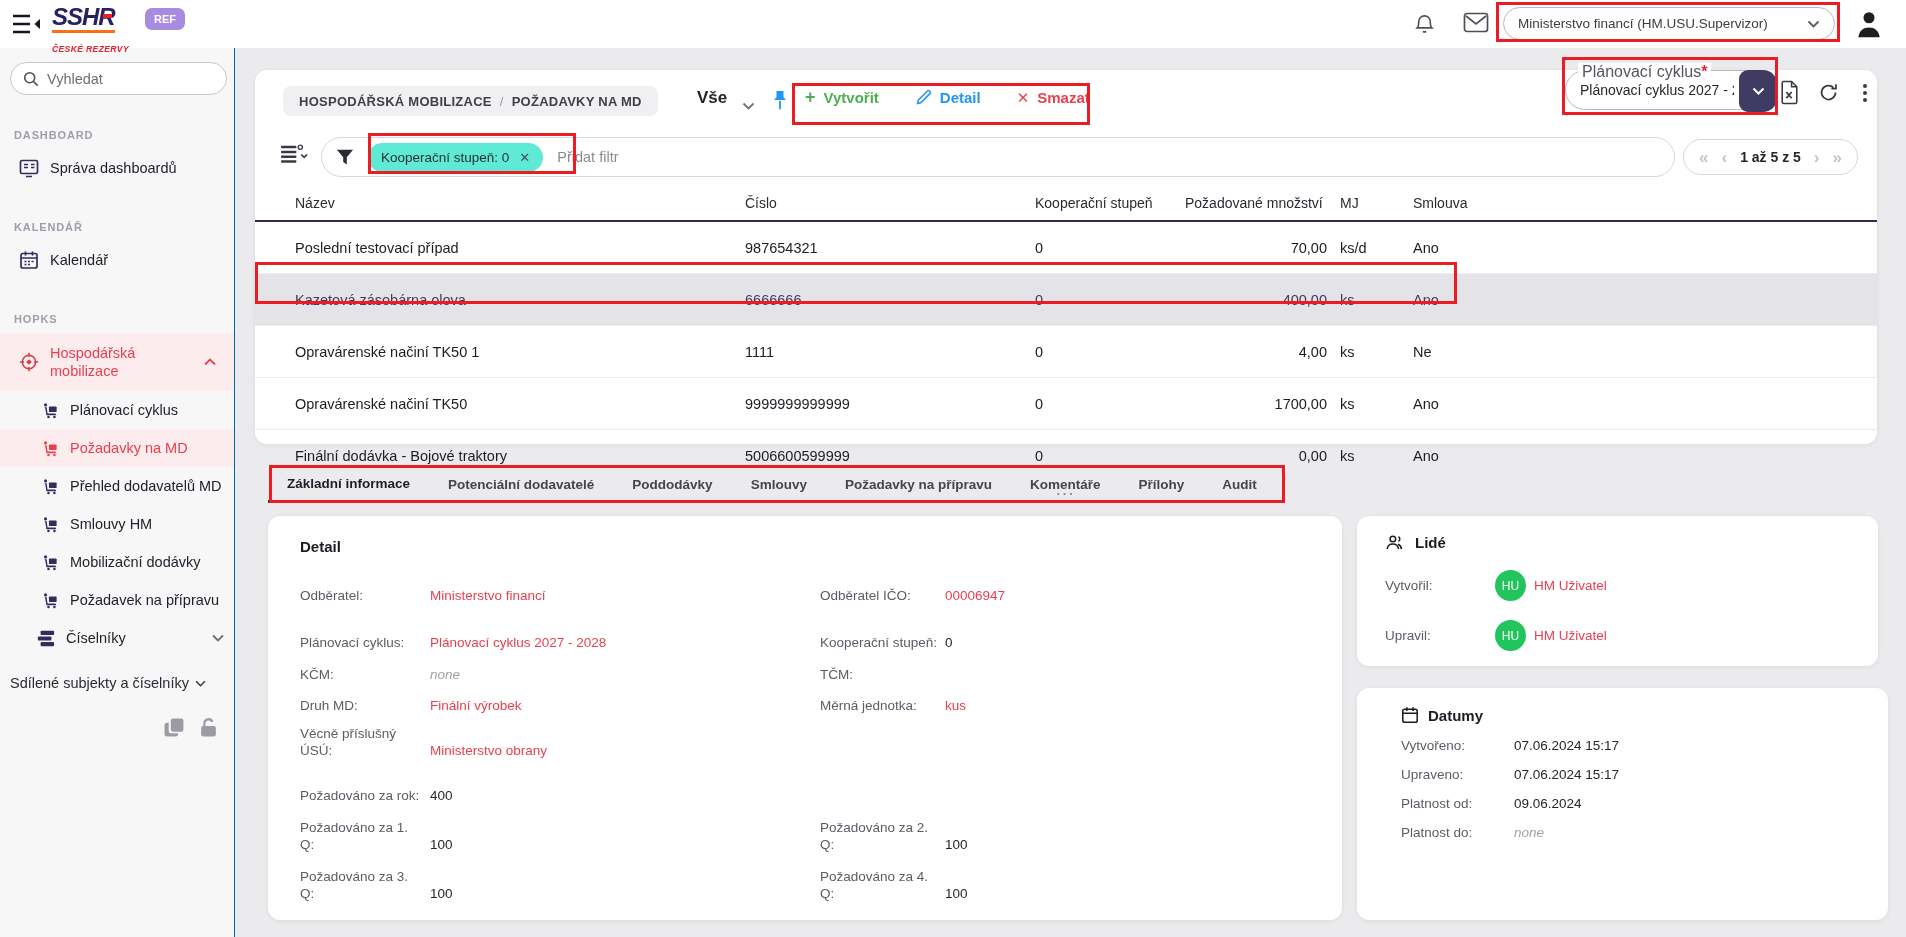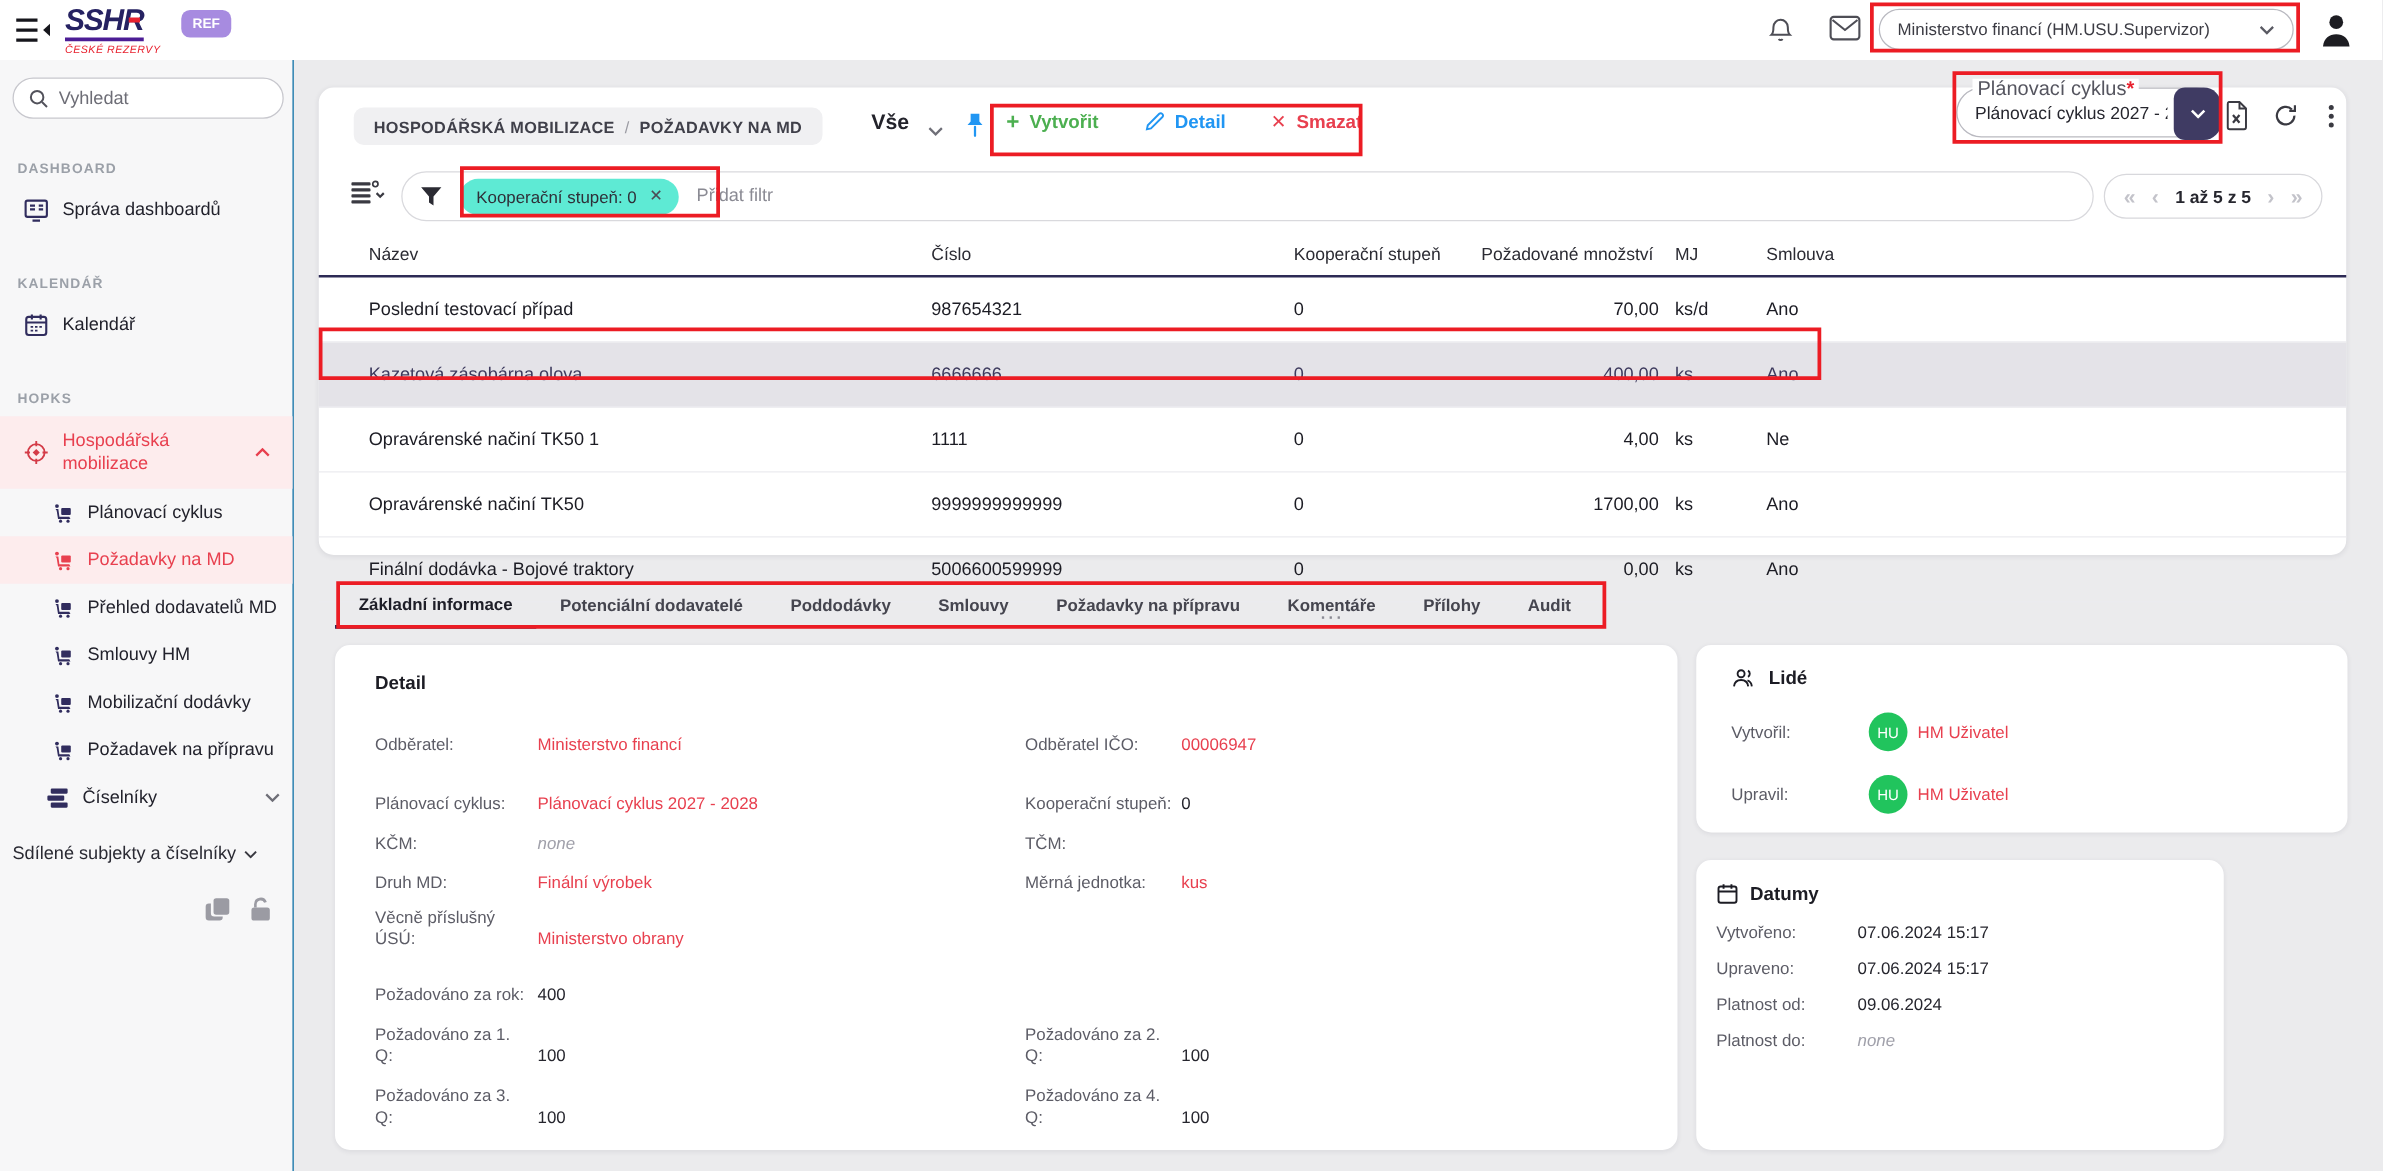--- a/index.html
+++ b/index.html
@@ -5,23 +5,23 @@
   *{box-sizing:border-box;margin:0;padding:0}
   html,body{background:#ebebed}
   .screen{position:relative;width:1906px;height:937px;overflow:hidden;
     font-family:"Liberation Sans","DejaVu Sans",sans-serif;background:#ebebed;color:#1c1c24}
 
   
   .topbar{position:absolute;left:0;top:0;width:1906px;height:48px;background:#fff;z-index:5}
   .menu-btn{position:absolute;left:12px;top:13px;width:30px;height:22px;cursor:pointer}
   .logo{position:absolute;left:52px;top:5px;line-height:1}
   .logo-main{font-size:24px;font-weight:bold;font-style:italic;color:#262262;letter-spacing:-1px;
-    border-bottom:3px solid #4c1d95;padding-bottom:1px;position:relative;display:inline-block}
+    border-bottom:3px solid #f97316;padding-bottom:1px;position:relative;display:inline-block}
   .logo-main::after{content:"";position:absolute;right:3px;top:9px;width:9px;height:4px;background:#e8212e}
-  .logo-sub{font-size:8.5px;font-weight:normal;font-style:italic;color:#e8212e;letter-spacing:.4px;margin-top:2px}
+  .logo-sub{font-size:8.5px;font-weight:bold;font-style:italic;color:#e8212e;letter-spacing:.4px;margin-top:12px}
   .ref-badge{position:absolute;left:145px;top:8px;background:#a78be0;color:#fff;font-size:11px;font-weight:bold;
     padding:5px 9px;border-radius:7px}
   .top-icon{position:absolute;top:12px;cursor:pointer}
   .bell{left:1413px}.mail{left:1463px}
   .org-select{position:absolute;left:1503px;top:7px;width:332px;height:33px;border:1px solid #b9b9c0;border-radius:17px;
     background:#fff;display:flex;align-items:center;padding:0 14px;gap:10px;cursor:pointer}
   .org-select span{font-size:13.5px;color:#3c3c44;white-space:nowrap}
   .avatar{position:absolute;left:1854px;top:9px;cursor:pointer}
 
   
@@ -117,21 +117,21 @@
   .dpair.left .dlabel{width:130px}
   .dpair.right .dlabel{width:125px}
   .dlabel{font-size:13.5px;color:#5c5c66;line-height:17px;padding-right:6px}
   .dvalue{font-size:13.5px;color:#26262e;line-height:17px}
   .dvalue.link{color:#e8404f;cursor:pointer}
   .dvalue.muted{color:#a0a0aa;font-style:italic}
   .h30{min-height:31px}.h46{min-height:47px}.h32{min-height:32px}.h44{min-height:45px}.h48{min-height:49px}
 
   
   .people-card{left:1357px;top:516px;width:521px;height:150px;padding:18px 28px}
-  .dates-card{left:1357px;top:688px;width:422px;height:232px;padding:18px 16px}
+  .dates-card{left:1357px;top:688px;width:531px;height:232px;padding:18px 44px}
   .rc-header{display:flex;align-items:center;gap:9px;font-size:15px;font-weight:bold;color:#1c1c24}
   .prow{display:flex;align-items:center;margin-top:19px}
   .prow .plabel{width:110px;font-size:13.5px;color:#5c5c66}
   .avatar-chip{width:31px;height:31px;border-radius:50%;background:#21c45d;color:#fff;font-size:12px;font-weight:normal;
     display:flex;align-items:center;justify-content:center;margin-right:8px}
   .pname{font-size:13.5px;color:#e8404f;cursor:pointer}
   .datrow{display:flex;margin-top:14px}
   .datrow .plabel{width:113px;font-size:13.5px;color:#5c5c66}
   .datrow .dval{font-size:13.5px;color:#26262e}
   .datrow .dval.muted{color:#a0a0aa;font-style:italic}

